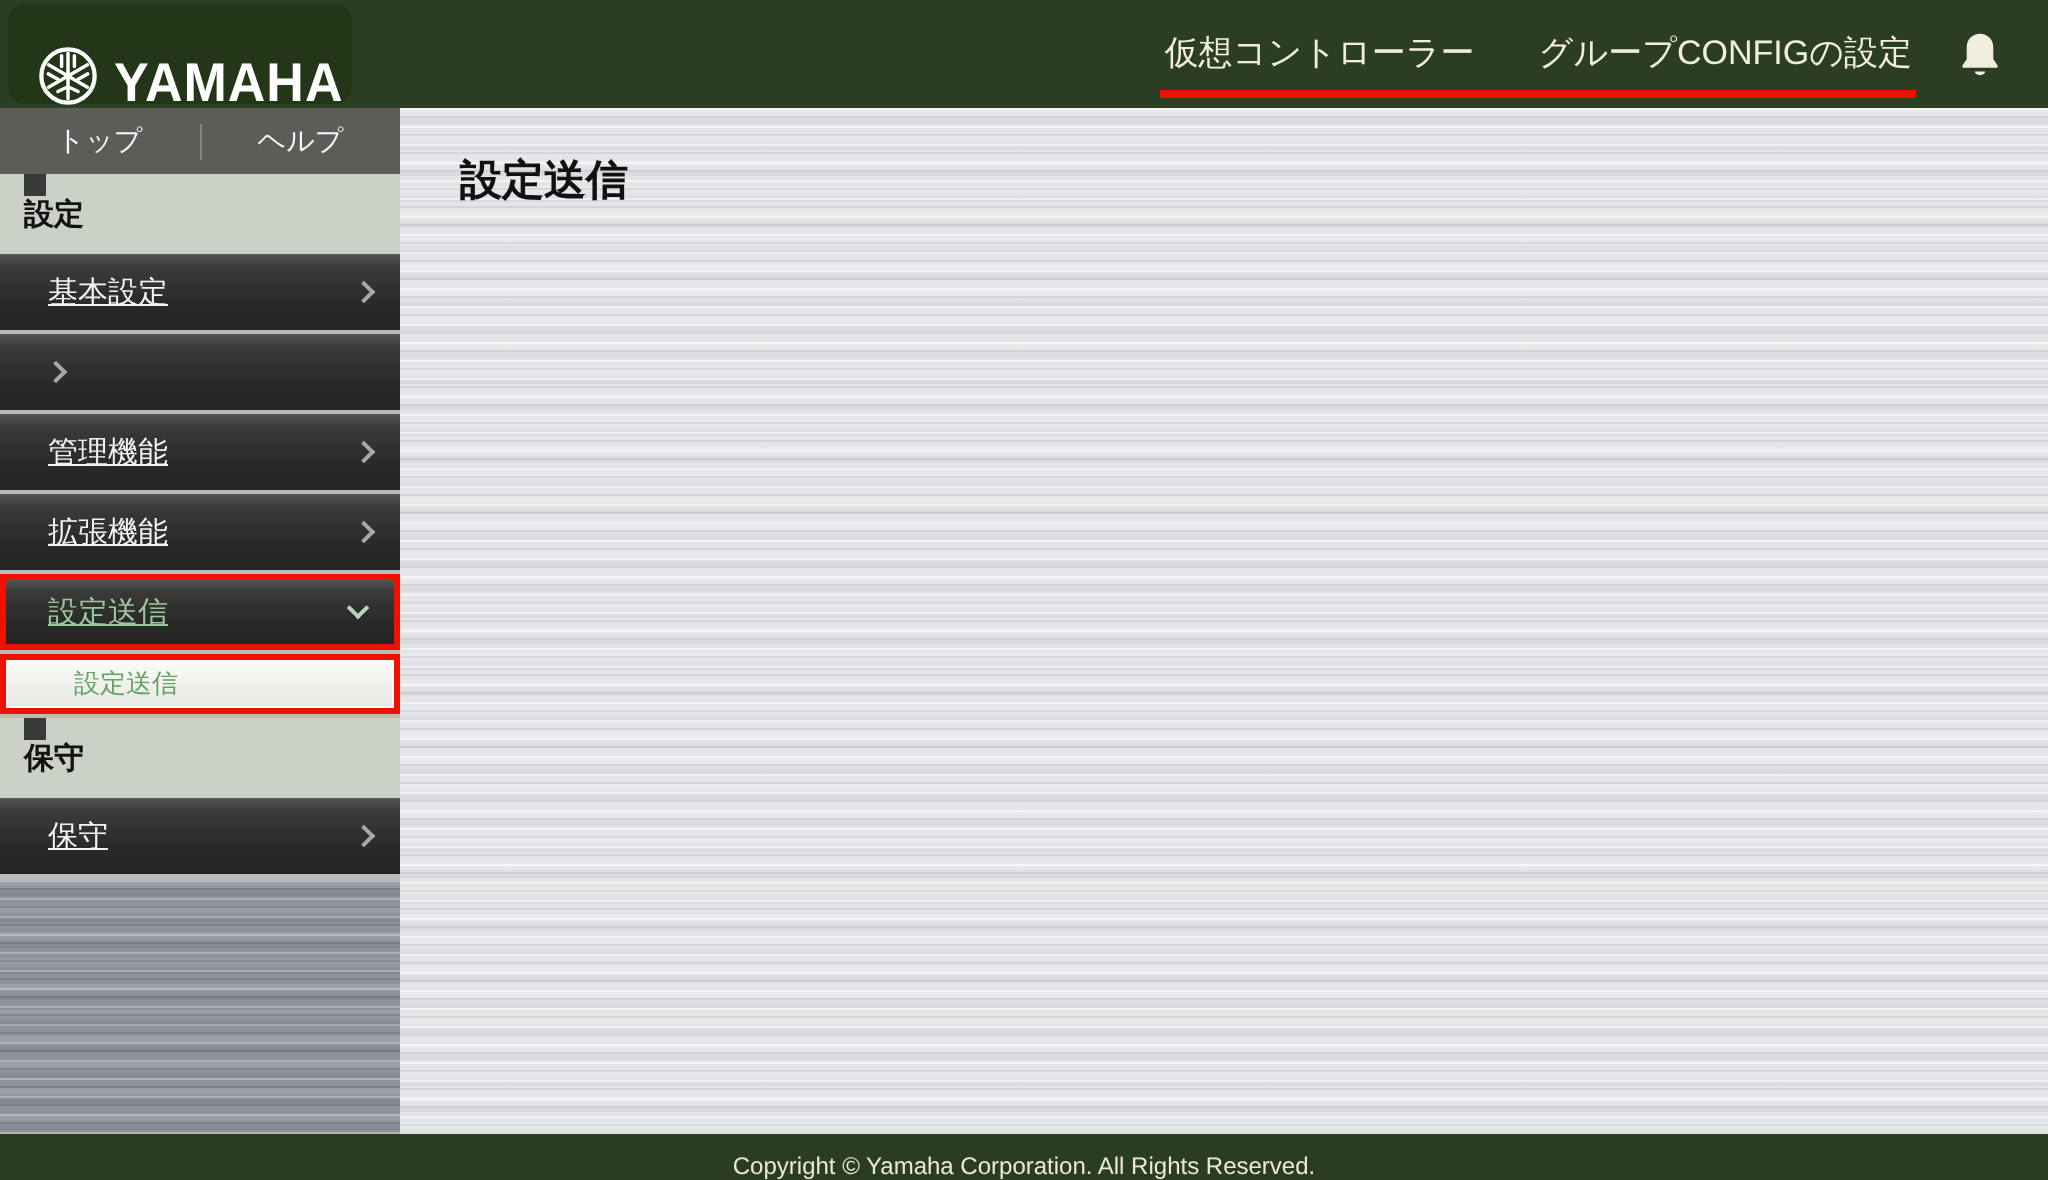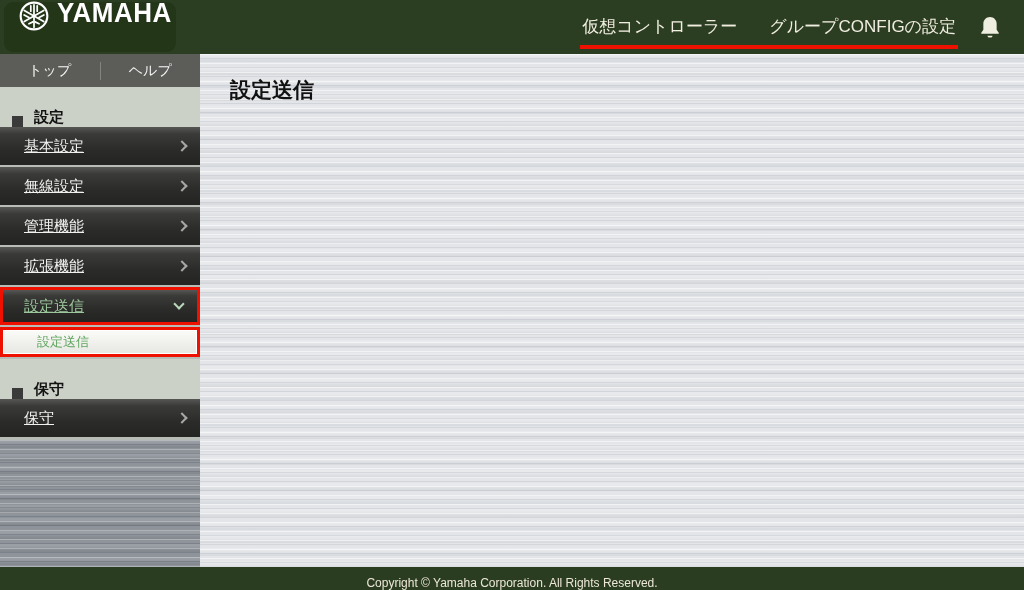--- a/index.html
+++ b/index.html
@@ -3,35 +3,35 @@
 <meta charset="utf-8">
 <style>
   * { margin:0; padding:0; box-sizing:border-box; }
   html,body { width:1024px; height:590px; overflow:hidden; }
   body { font-family:"Liberation Sans","DejaVu Sans",sans-serif; position:relative; background:#e3e5e8; }
   .page { position:absolute; left:0; top:0; width:1024px; height:590px; overflow:hidden; }
 
   
   .topbar { position:absolute; left:0; top:0; width:1024px; height:54px; background:#2c3e22; z-index:5; }
   .logo-chip { position:absolute; left:4px; top:2px; width:172px; height:50px; background:#233618; border-radius:9px; }
-  .brand { position:absolute; left:18px; top:0; height:54px; display:flex; align-items:flex-start; gap:7px; }
+  .brand { position:absolute; left:18px; top:0; height:54px; display:flex; align-items:flex-end; gap:7px; }
   .brand svg { display:block; }
   .brand-text { color:#ffffff; font-weight:bold; font-size:26px; letter-spacing:0.5px; line-height:1; transform:scaleY(1.05); }
   .topnav { position:absolute; right:68px; top:0; height:54px; display:flex; align-items:center; }
   .navlinks { position:relative; display:flex; gap:32px; padding-bottom:2px; }
   .navlink { color:#f1eee1; font-size:17px; text-decoration:none; white-space:nowrap; cursor:pointer; }
   .nav-underline { position:absolute; left:-2px; right:-2px; bottom:-9px; height:4px; background:#ee1100; }
   .bell { position:absolute; right:20px; top:14px; width:28px; height:28px; cursor:pointer; }
 
   
   .sidebar { position:absolute; left:0; top:54px; width:200px; height:513px; background:#b7bcb7; display:flex; flex-direction:column; z-index:4; }
   .tabs { height:33px; display:flex; background:#5c5c59;align-items:center; }
   .tab { flex:1; color:#f5f5f5; font-size:14px; display:flex; align-items:center; justify-content:center; cursor:pointer; }
   .tab:first-child { border-right:1px solid #83837f; }
-  .section-head { height:40px; background:#ccd1c8; color:#121212; font-size:15px; font-weight:bold; display:flex; align-items:flex-end; padding-left:12px; }
+  .section-head { height:40px; background:#ccd1c8; color:#121212; font-size:15px; font-weight:bold; display:flex; align-items:flex-start; padding-left:12px;flex-direction:column; }
   .bullet { width:11px; height:11px; background:#3a3a3a; display:inline-block; margin-right:11px; }
   .menu-item { height:38px; margin-bottom:2px; background:linear-gradient(#565654 0%,#3a3a38 18%,#2b2b29 60%,#232321 100%);
                color:#f2f2f2; font-size:15px; display:flex; align-items:center; padding:0 14px 0 24px; cursor:pointer; position:relative;text-decoration:underline; }
   .menu-item .lbl { flex:1; }
   .chev { width:8px; height:8px; border-right:2px solid #a8a8a8; border-bottom:2px solid #a8a8a8; transform:rotate(-45deg); }
   .menu-item.active { border:3px solid #ee1100; padding-left:21px; color:#9cc79c; }
   .menu-item.active .chev { transform:rotate(45deg); border-color:#b9d8b9; margin-top:-4px; }
   .sub-item { height:30px; margin-bottom:2px; border:3px solid #ee1100; background:linear-gradient(#fbfbf8,#e6e6e2);
               box-shadow:inset 0 0 0 1px #ffffff; color:#5ea55e; font-size:13px; display:flex; align-items:center; padding-left:34px; cursor:pointer; }
   .side-filler { flex:1; margin-top:1px;
@@ -105,21 +105,20 @@
     <div class="section-head">
       <span class="bullet"></span>
       <span>設定</span>
     </div>
 
     <div class="menu-item">
       <span class="lbl">基本設定</span>
       <span class="chev"></span>
     </div>
     <div class="menu-item">
-      <span class="lbl">無線設定</span>
       <span class="chev"></span>
     </div>
     <div class="menu-item">
       <span class="lbl">管理機能</span>
       <span class="chev"></span>
     </div>
     <div class="menu-item">
       <span class="lbl">拡張機能</span>
       <span class="chev"></span>
     </div>

